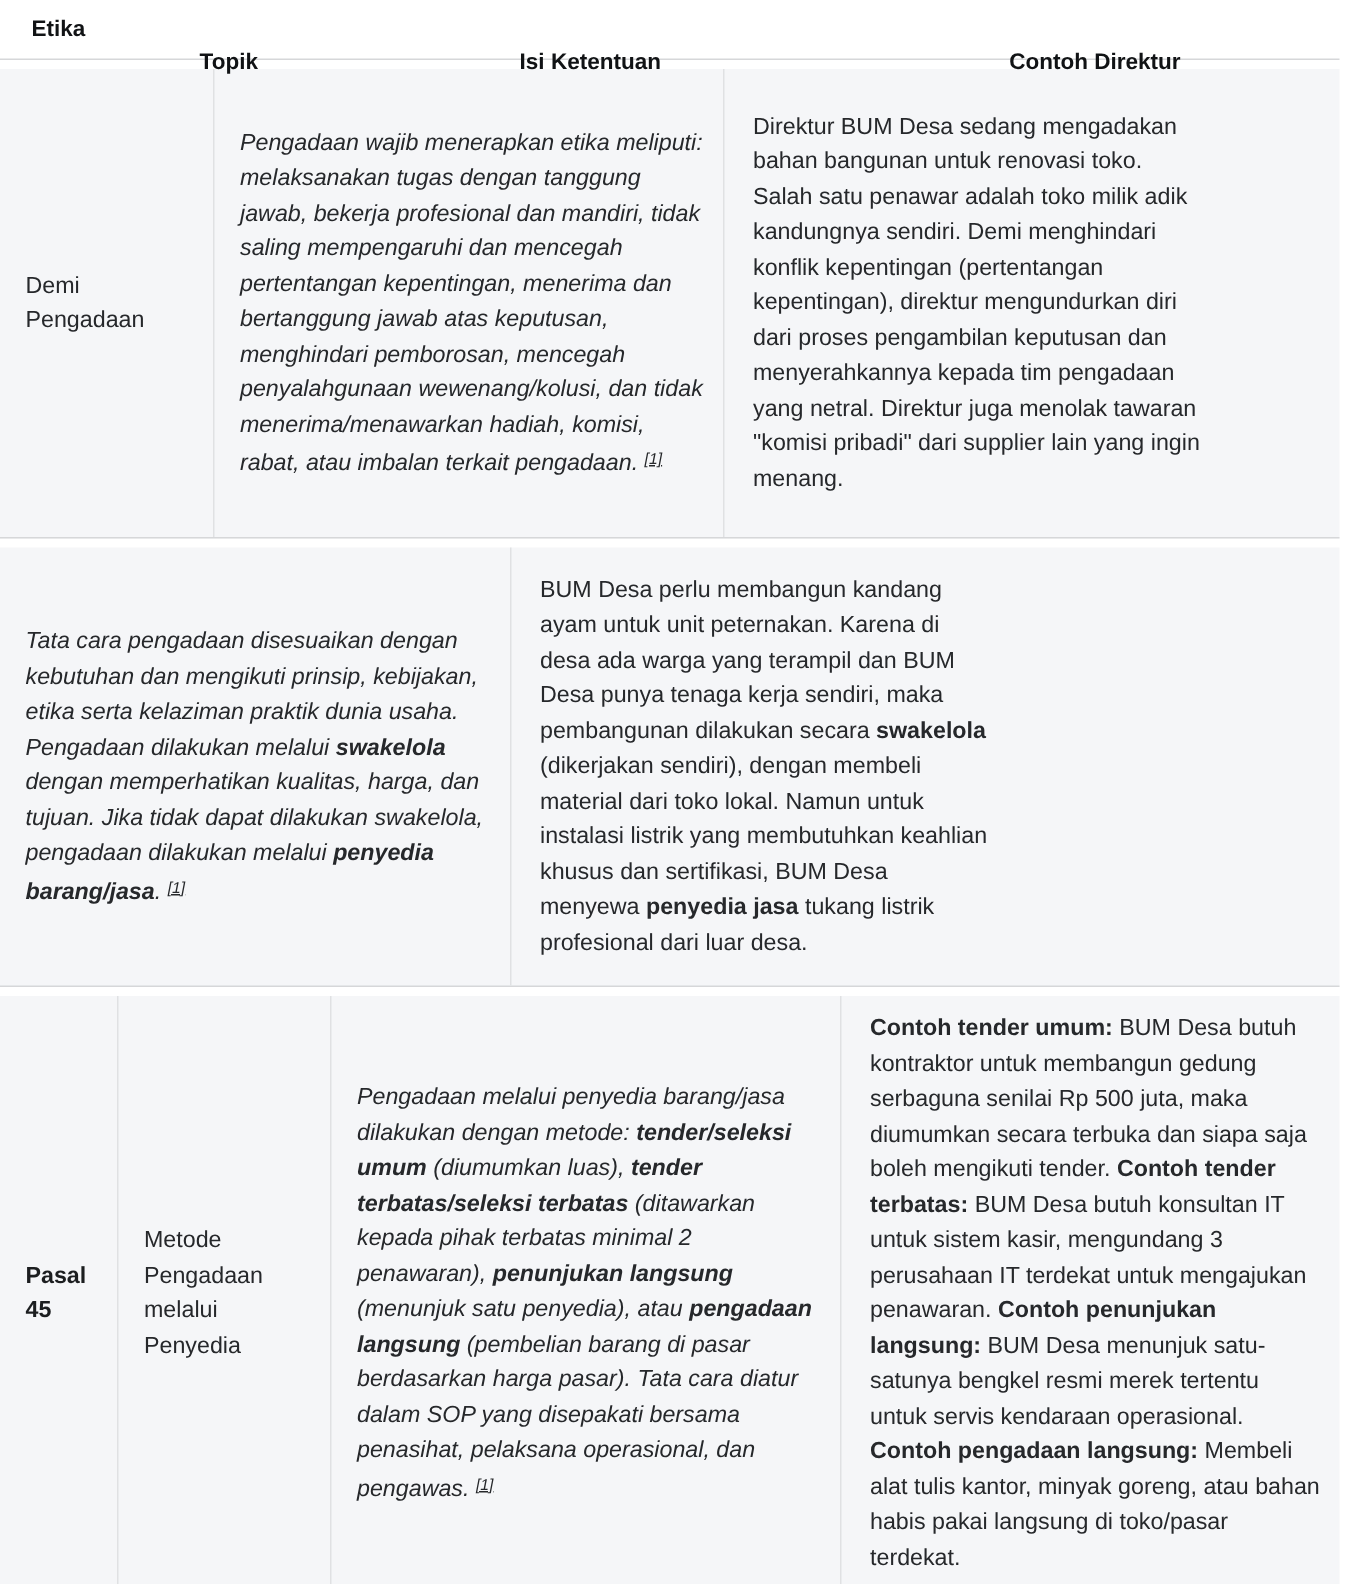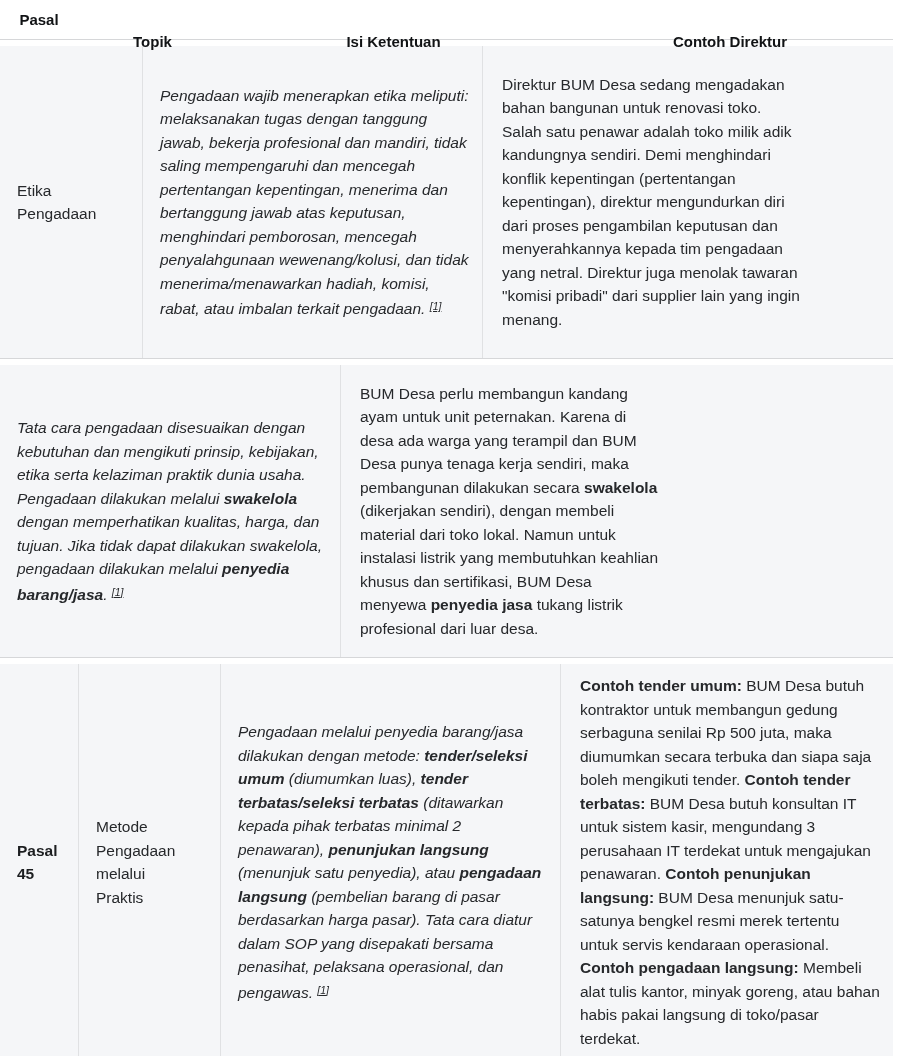--- a/index.html
+++ b/index.html
@@ -70,29 +70,29 @@
     color: #26282b;
     cursor: pointer;
   }
 </style>
 </head>
 <body>
 
 <div class="doc-table">
 
   <div class="hrow">
-    <div class="hcell hc1">Pasal</div>
+    <div class="hcell hc1">Etika</div>
     <div class="hcell hc2">Topik</div>
     <div class="hcell hc3">Isi Ketentuan</div>
     <div class="hcell hc4">Contoh Direktur</div>
   </div>
 
   <div class="brow r1">
     <div class="cell c2">
-        <div>Etika Pengadaan</div>
+        <div>Demi Pengadaan</div>
       </div>
     <div class="cell c3">
         <div class="rich"><span>Pengadaan wajib menerapkan etika meliputi: melaksanakan tugas dengan tanggung jawab, bekerja profesional dan mandiri, tidak saling mempengaruhi dan mencegah pertentangan kepentingan, menerima dan bertanggung jawab atas keputusan, menghindari pemborosan, mencegah penyalahgunaan wewenang/kolusi, dan tidak menerima/menawarkan hadiah, komisi, rabat, atau imbalan terkait pengadaan. </span><a class="cite">[1]</a></div>
       </div>
     <div class="cell c4">
         <div class="rich"><span>Direktur BUM Desa sedang mengadakan bahan bangunan untuk renovasi toko. Salah satu penawar adalah toko milik adik kandungnya sendiri. Demi menghindari konflik kepentingan (pertentangan kepentingan), direktur mengundurkan diri dari proses pengambilan keputusan dan menyerahkannya kepada tim pengadaan yang netral. Direktur juga menolak tawaran "komisi pribadi" dari supplier lain yang ingin menang.</span></div>
       </div>
   </div>
 
   <div class="brow r2">
@@ -102,21 +102,21 @@
     <div class="cell c4">
         <div class="rich"><span>BUM Desa perlu membangun kandang ayam untuk unit peternakan. Karena di desa ada warga yang terampil dan BUM Desa punya tenaga kerja sendiri, maka pembangunan dilakukan secara </span><span class="bold">swakelola</span><span> (dikerjakan sendiri), dengan membeli material dari toko lokal. Namun untuk instalasi listrik yang membutuhkan keahlian khusus dan sertifikasi, BUM Desa menyewa </span><span class="bold">penyedia jasa</span><span> tukang listrik profesional dari luar desa.</span></div>
       </div>
   </div>
 
   <div class="brow r3">
     <div class="cell c1">
         <div>Pasal 45</div>
       </div>
     <div class="cell c2">
-        <div>Metode Pengadaan melalui Praktis</div>
+        <div>Metode Pengadaan melalui Penyedia</div>
       </div>
     <div class="cell c3">
         <div class="rich"><span>Pengadaan melalui penyedia barang/jasa dilakukan dengan metode: </span><span class="bold">tender/seleksi umum</span><span> (diumumkan luas), </span><span class="bold">tender terbatas/seleksi terbatas</span><span> (ditawarkan kepada pihak terbatas minimal 2 penawaran), </span><span class="bold">penunjukan langsung</span><span> (menunjuk satu penyedia), atau </span><span class="bold">pengadaan langsung</span><span> (pembelian barang di pasar berdasarkan harga pasar). Tata cara diatur dalam SOP yang disepakati bersama penasihat, pelaksana operasional, dan pengawas. </span><a class="cite">[1]</a></div>
       </div>
     <div class="cell c4">
         <div class="rich"><span class="bold">Contoh tender umum:</span><span> BUM Desa butuh kontraktor untuk membangun gedung serbaguna senilai Rp 500 juta, maka diumumkan secara terbuka dan siapa saja boleh mengikuti tender. </span><span class="bold">Contoh tender terbatas:</span><span> BUM Desa butuh konsultan IT untuk sistem kasir, mengundang 3 perusahaan IT terdekat untuk mengajukan penawaran. </span><span class="bold">Contoh penunjukan langsung:</span><span> BUM Desa menunjuk satu-satunya bengkel resmi merek tertentu untuk servis kendaraan operasional. </span><span class="bold">Contoh pengadaan langsung:</span><span> Membeli alat tulis kantor, minyak goreng, atau bahan habis pakai langsung di toko/pasar terdekat.</span></div>
       </div>
   </div>
 
 </div>

